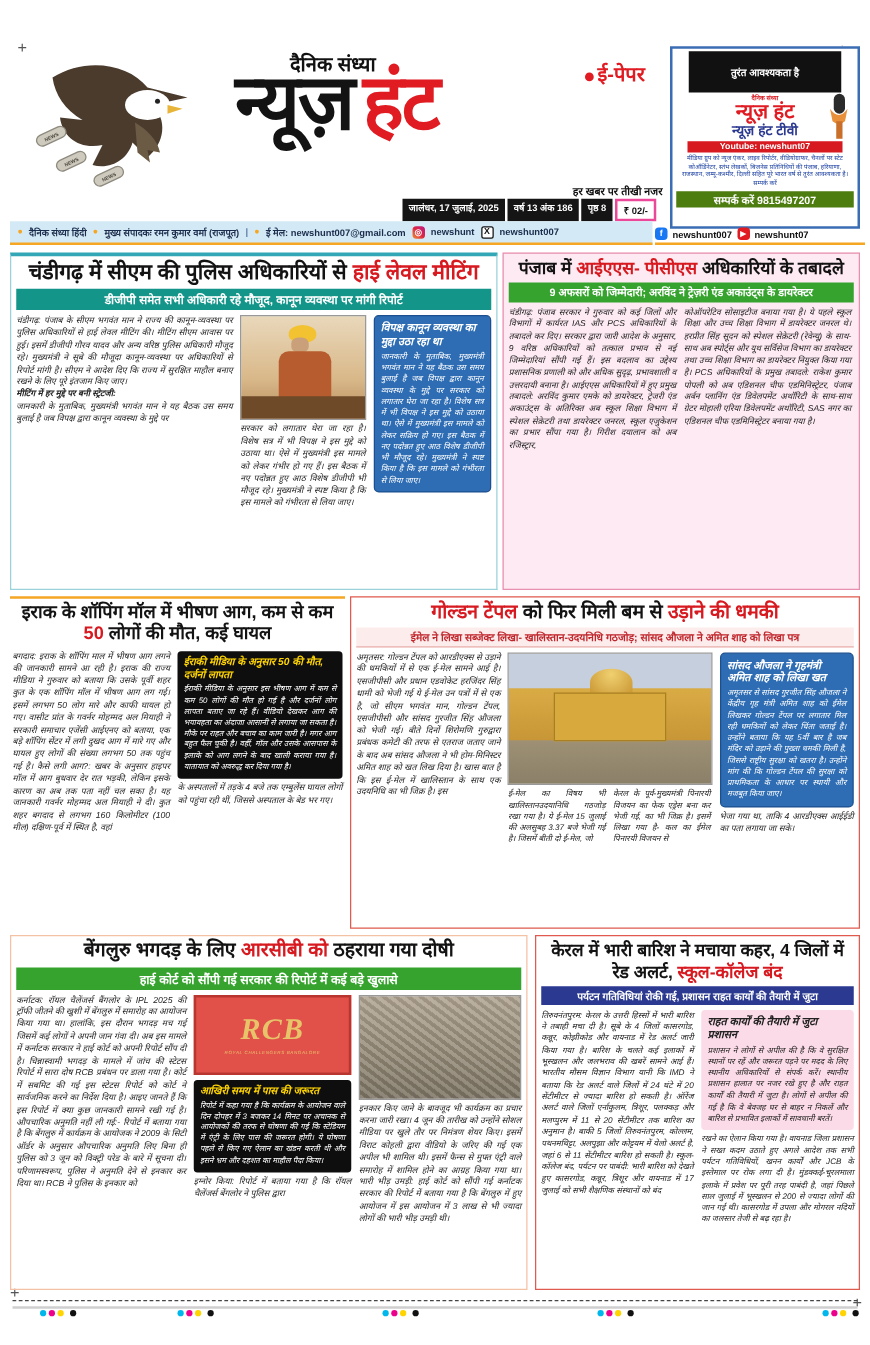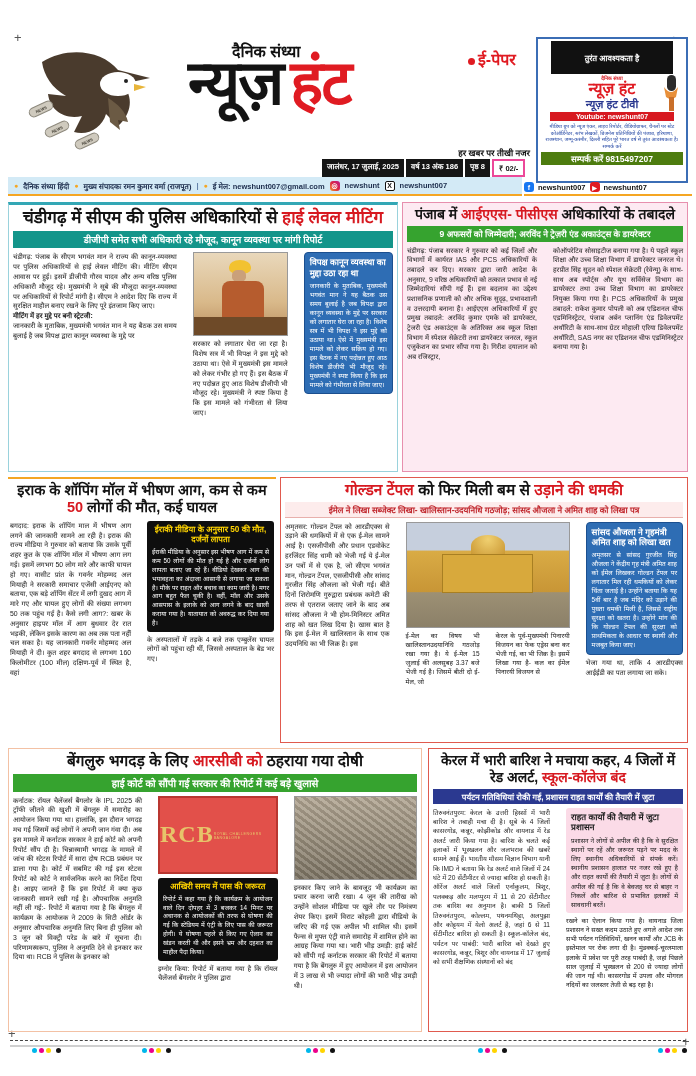--- a/index.html
+++ b/index.html
@@ -37,27 +37,27 @@
   .sicon { display:inline-flex; align-items:center; justify-content:center; width:10px; height:10px; border-radius:3px; color:#fff; font-size:7px; font-weight:bold; }
   .ig { background:linear-gradient(45deg,#f09433,#dc2743,#bc1888); }
   .xx { background:#fff; color:#111; border:1px solid #111; border-radius:2px; }
   .fb { background:#1877f2; }
   .yt { background:#e01b22; border-radius:3px; font-size:6px; }
   
   .article { position:absolute; overflow:hidden; }
   .hl { text-align:center; font-weight:bold; color:#131313; line-height:1.2; }
   .hl .red { color:#d71920; }
   .subbar { color:#fff; font-weight:bold; text-align:center; margin-top:3px; padding:2px 2px; }
-  .cols { display:flex; gap:16px; margin-top:4px; }
+  .cols { display:flex; gap:6px; margin-top:4px;font-style:italic; }
   .btxt { font-size:6.9px; line-height:1.42; color:#222; text-align:justify; }
   .bluebox { background:#2e6db4; border:1px solid #1b4f8f; border-radius:4px; color:#fff; padding:4px 5px; }
   .bluebox .bt { font-size:8.6px; font-weight:bold; line-height:1.25; margin-bottom:3px; }
   .bluebox .bb { font-size:6.4px; line-height:1.4; text-align:justify; }
   .blackbox { background:#0e0e0e; border-radius:3px; color:#fff; padding:4px 5px; }
-  .blackbox .bt { color:#ffd400; font-size:8.2px; font-weight:bold; text-align:center; line-height:1.25; margin-bottom:3px; }
+  .blackbox .bt { color:#ffd400; font-size:8.2px; font-weight:bold; text-align:left; line-height:1.25; margin-bottom:3px; }
   .blackbox .bb { font-size:6.3px; line-height:1.4; text-align:justify; }
   .photo { width:100%; border:1px solid #999; position:relative; overflow:hidden; }
   
   #a1 { left:8px; top:202px; width:390px; height:270px; border:1px solid #9ad2dc; border-top:3px solid #33a7b5; padding:3px 4px; }
   #a1 .hl { font-size:17px; }
   #a1 .subbar { background:#13958a; font-size:9.5px; }
   #a1-photo { height:84px; background:linear-gradient(180deg,#e9d8bb,#d9b98a 60%,#b98d5e); }
   .turban { position:absolute; left:38%; top:8%; width:22px; height:14px; background:#f2c230; border-radius:50% 50% 40% 40%; }
   .face { position:absolute; left:41%; top:20%; width:14px; height:12px; background:#caa07a; border-radius:40%; }
   .jacket { position:absolute; left:30%; top:34%; width:42px; height:40px; background:#b65c2e; border-radius:8px 8px 0 0; }
@@ -74,21 +74,21 @@
   #a4 { left:280px; top:477px; width:408px; height:266px; border:1px solid #e05a4e; padding:3px 4px; }
   #a4 .hl { font-size:15.5px; }
   #a4 .subred { background:#fdecec; color:#c0272d; font-size:8.4px; font-weight:bold; text-align:center; margin-top:2px; padding:2px; border-bottom:1px solid #e8b0ac; }
   #gt-photo { height:106px; background:linear-gradient(180deg,#c6cfdd 0%,#c6cfdd 26%,#d9ab45 27%,#c89636 66%,#9d9074 67%,#8b8068 100%); }
   .dome { position:absolute; left:40%; top:12%; width:34px; height:22px; background:radial-gradient(circle at 50% 20%,#f0d070,#c89430); border-radius:50% 50% 10% 10%; }
   .gt-body { position:absolute; left:22%; top:30%; width:56%; height:38%; background:#d8a93c; border:1px solid #a87f22; }
   
   #a5 { left:8px; top:748px; width:414px; height:284px; border:1px solid #f3c1a4; padding:3px 4px; }
   #a5 .hl { font-size:15.5px; }
   #a5 .subbar { background:#36a32f; font-size:10px; color:#fff; }
-  #rcb-logo { height:78px; background:#e2504a; border:2px solid #b93630; display:flex; flex-direction:row; align-items:center; justify-content:center; }
+  #rcb-logo { height:64px; background:#e2504a; border:2px solid #b93630; display:flex; flex-direction:column; align-items:center; justify-content:center; }
   #rcb-logo .rcb-txt { font-family:"Liberation Serif", serif; font-size:24px; font-weight:bold; color:#e7c46a; letter-spacing:1px; }
   #rcb-logo .rcb-sub { font-size:3.6px; color:#e7c46a; letter-spacing:0.5px; margin-top:2px; }
   #shoes-photo { height:84px; background:
       repeating-linear-gradient(37deg, rgba(255,255,255,0.12) 0 3px, rgba(0,0,0,0.10) 3px 6px),
       linear-gradient(180deg,#b3a794,#948a78 60%,#7d7464); }
   
   #a6 { left:428px; top:748px; width:260px; height:284px; border:1px solid #e05a4e; padding:3px 4px; }
   #a6 .hl { font-size:14px; }
   #a6 .subbar { background:#2b3990; font-size:8.2px; }
   .pinkbox { background:#fbdbe7; border-radius:3px; padding:4px 5px; color:#222; }

